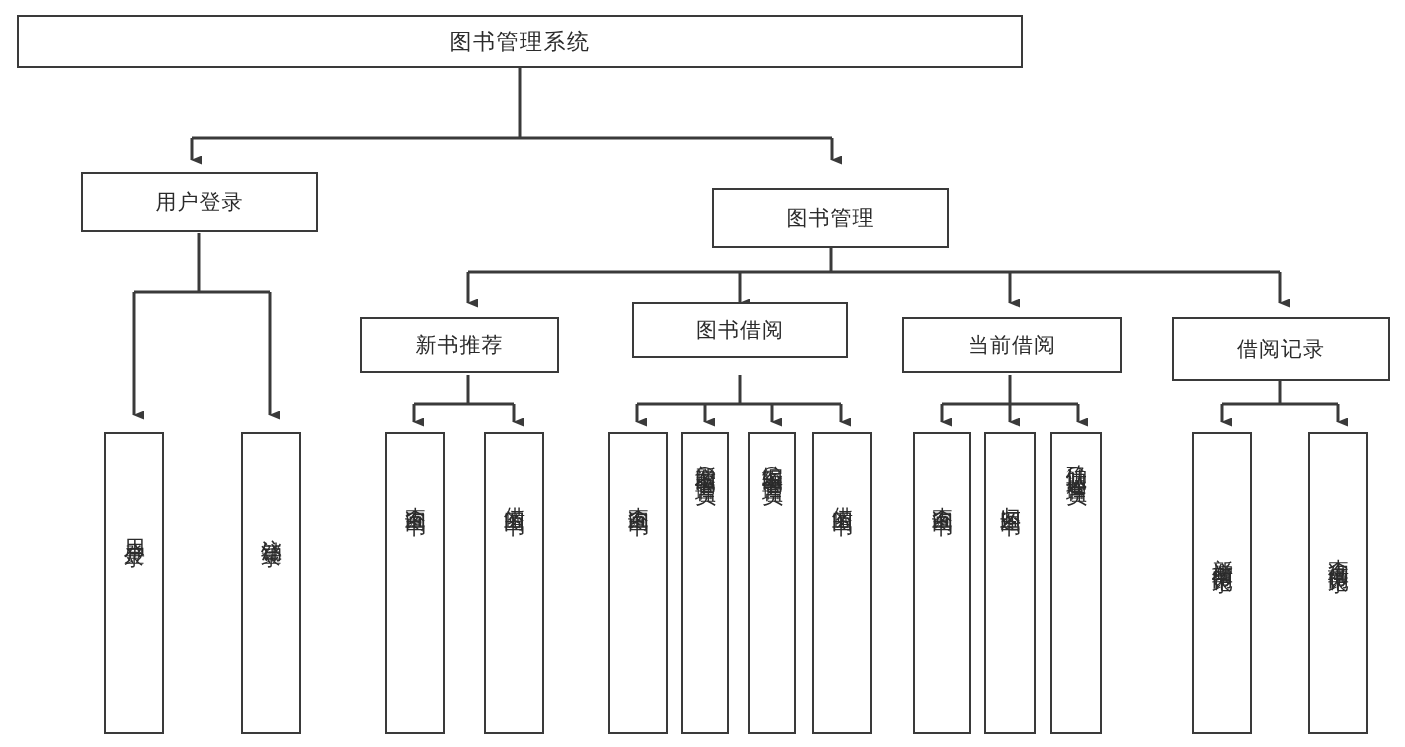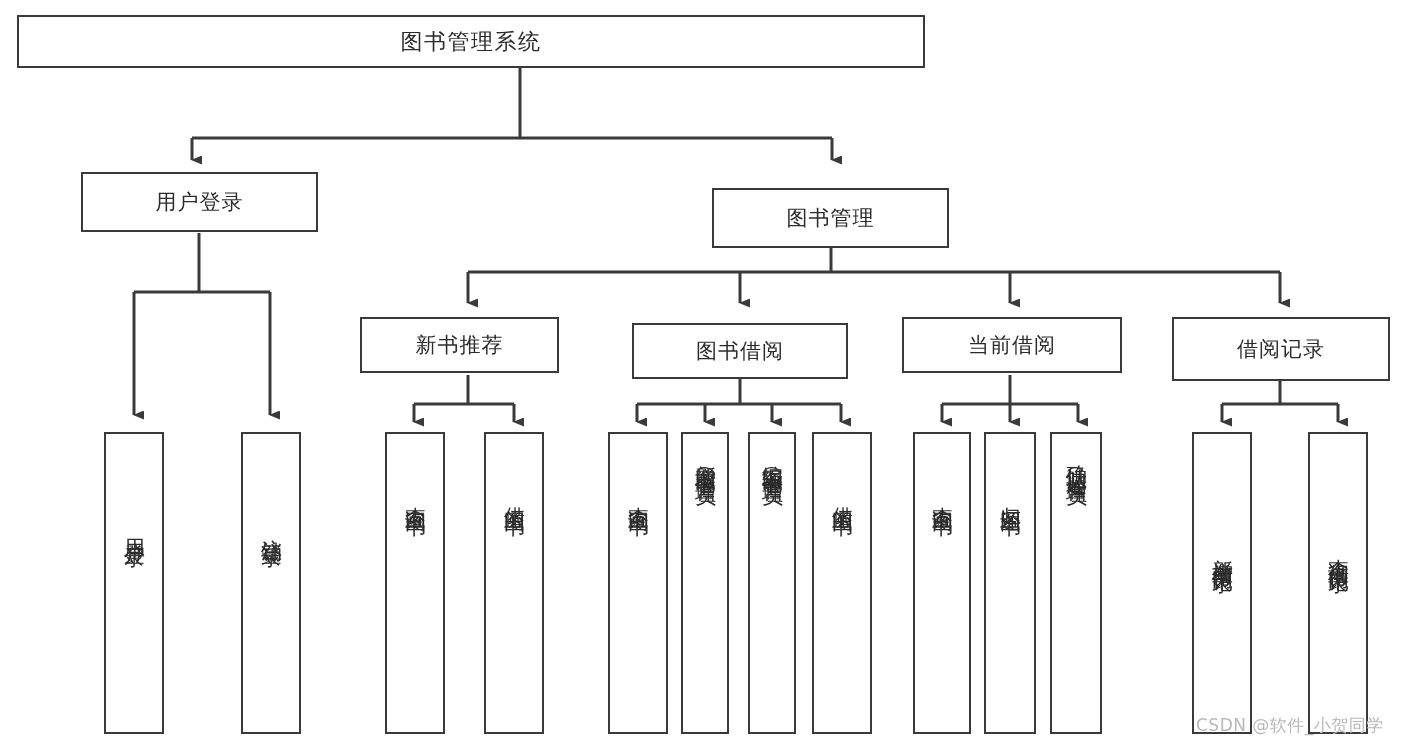--- a/index.html
+++ b/index.html
@@ -135,37 +135,37 @@
       <path d="M1010,404 L1010,422" marker-end="url(#arrow)"></path>
       <path d="M1078,404 L1078,422" marker-end="url(#arrow)"></path>
 
       <path d="M1280,375 L1280,404"></path>
       <path d="M1222,404 L1338,404"></path>
       <path d="M1222,404 L1222,422" marker-end="url(#arrow)"></path>
       <path d="M1338,404 L1338,422" marker-end="url(#arrow)"></path>
     </g>
   </svg>
 
-  <div class="node horiz root" style="left:17px; top:15px; width:908px; height:53px;">
+  <div class="node horiz root" style="left:17px; top:15px; width:1006px; height:53px;">
     <span class="node-label">图书管理系统</span>
   </div>
 
   <div class="node horiz" style="left:81px; top:172px; width:237px; height:60px;">
     <span class="node-label">用户登录</span>
   </div>
 
   <div class="node horiz" style="left:712px; top:188px; width:237px; height:60px;">
     <span class="node-label">图书管理</span>
   </div>
 
   <div class="node horiz" style="left:360px; top:317px; width:199px; height:56px;">
     <span class="node-label">新书推荐</span>
   </div>
 
-  <div class="node horiz" style="left:632px; top:323px; width:216px; height:56px;justify-content:center;">
+  <div class="node horiz" style="left:632px; top:302px; width:216px; height:56px;justify-content:center;">
     <span class="node-label">图书借阅</span>
   </div>
 
   <div class="node horiz" style="left:902px; top:317px; width:220px; height:56px;">
     <span class="node-label">当前借阅</span>
   </div>
 
   <div class="node horiz" style="left:1172px; top:317px; width:218px; height:64px;">
     <span class="node-label">借阅记录</span>
   </div>
@@ -215,15 +215,14 @@
   </div>
 
   <div class="node vert midlow" style="left:1192px; top:432px; width:60px; height:302px;">
     <span class="node-label">新增借阅记录</span>
   </div>
 
   <div class="node vert midlow" style="left:1308px; top:432px; width:60px; height:302px;">
     <span class="node-label">查询借阅记录</span>
   </div>
 
-  <div class="watermark" style="left:1196px; top:714px;">CSDN @软件_小贺同学</div>
 
 </div>
 
 </body></html>

